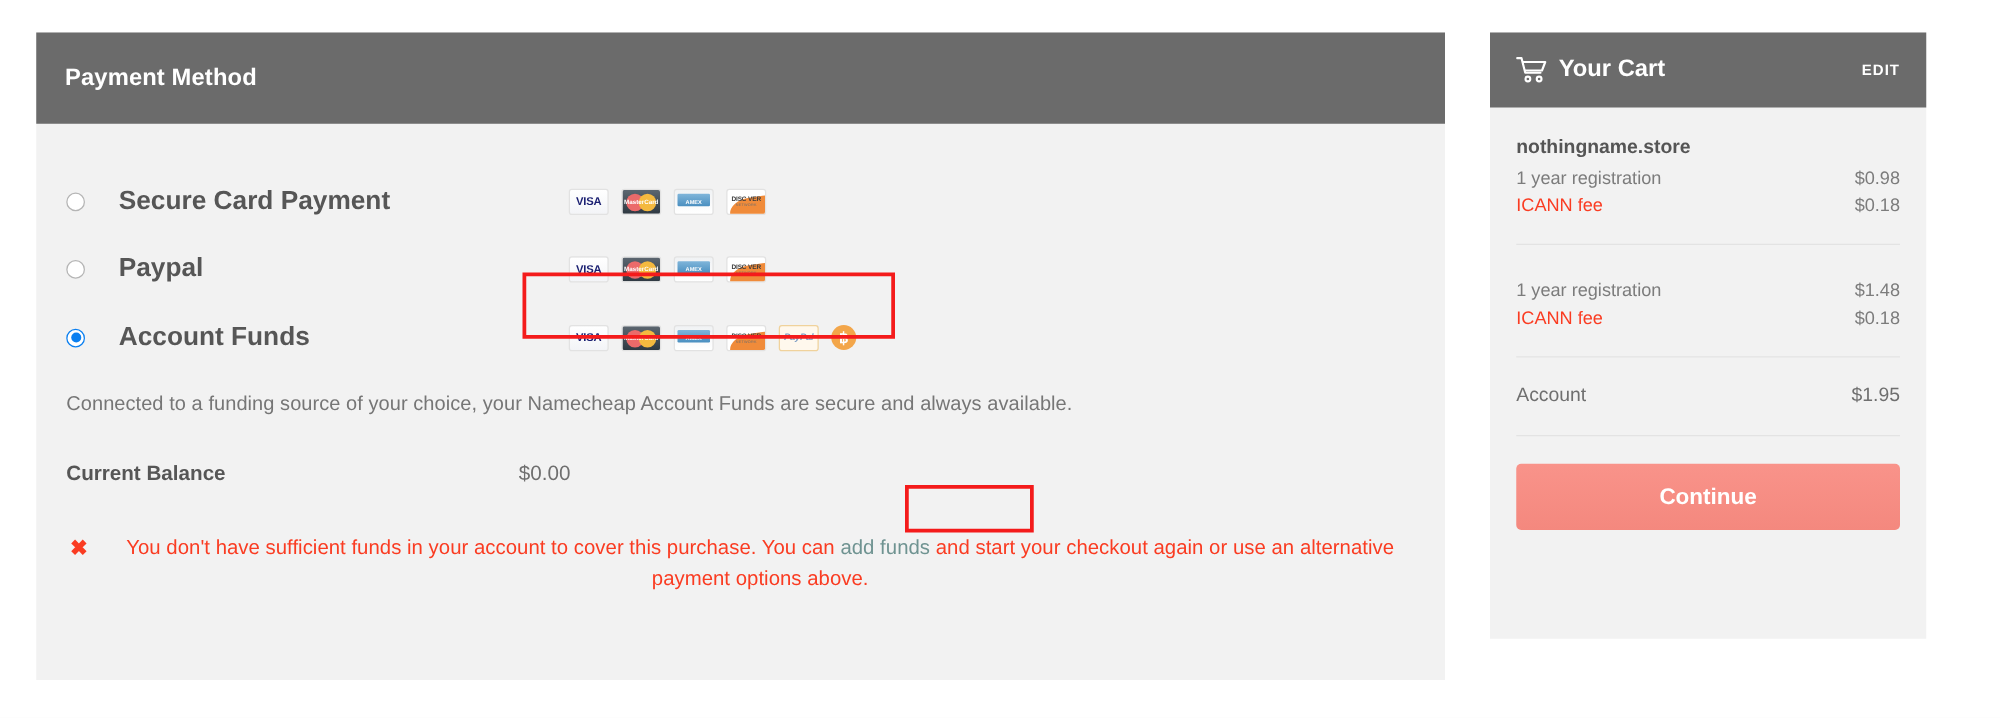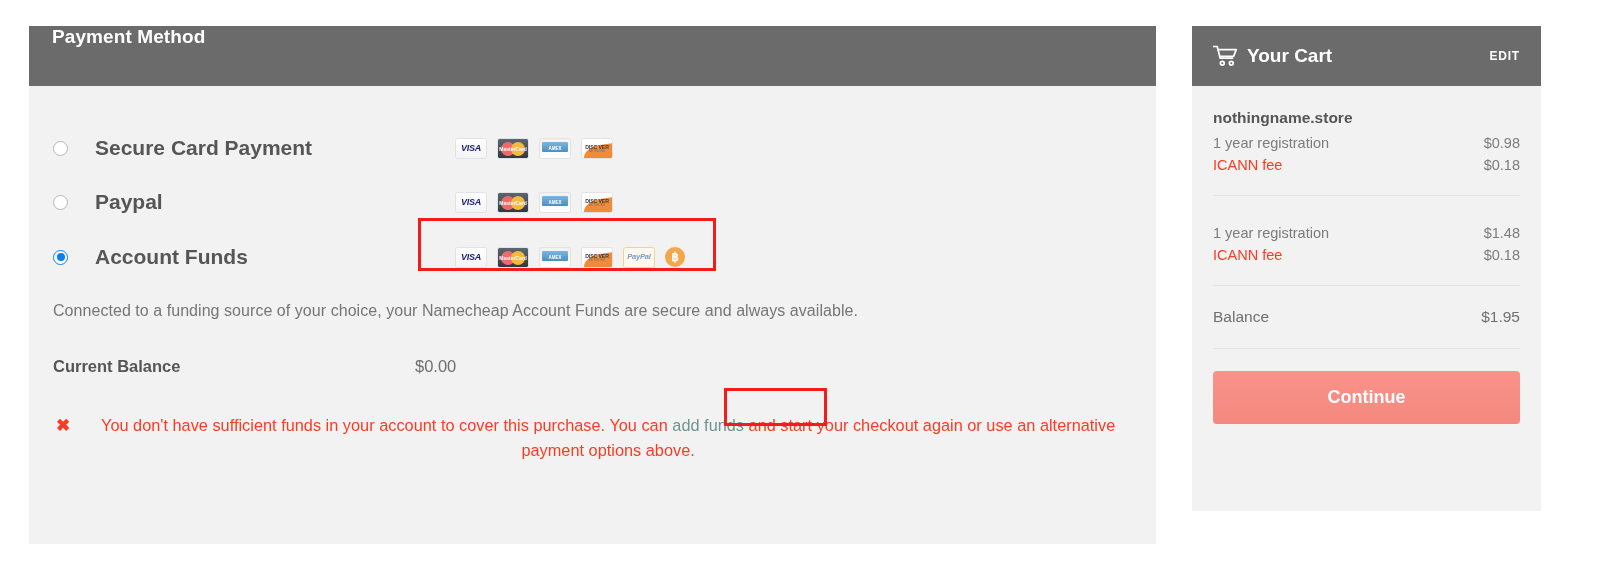--- a/index.html
+++ b/index.html
@@ -20,24 +20,24 @@
   
   .payment-panel {
     position: absolute;
     left: 29px;
     top: 26px;
     width: 1127px;
     height: 518px;
     background: #f2f2f2;
   }
   .panel-header {
-    height: 60px;
+    height: 73px;
     background: #6b6b6b;
     display: flex;
-    align-items: flex-start;
+    align-items: center;
     padding: 0 0 0 23px;
   }
   .panel-header-title {
     color: #ffffff;
     font-size: 19px;
     font-weight: bold;
     letter-spacing: 0.1px;
   }
   .panel-body {
     padding: 32px 22px 0 22px;
@@ -103,21 +103,20 @@
     position: relative;
     overflow: hidden;
     flex: 0 0 auto;
     font-size: 7px;
     line-height: 1;
   }
   .cc-visa {
     display: flex; align-items: center; justify-content: center;
     color: #1a1f71;
     font-weight: bold;
-    font-style: italic;
     font-size: 9px;
     letter-spacing: -0.2px;
     background: linear-gradient(#ffffff, #f3f4f7);
   }
   .cc-mc {
     background: linear-gradient(#5c6670, #2f3942);
   }
   .cc-mc .mc-l, .cc-mc .mc-r {
     position: absolute;
     top: 3.5px;
@@ -495,21 +494,21 @@
           <span class="ci-desc">1 year registration</span>
           <span class="ci-price">$1.48</span>
         </div>
         <div class="ci-line fee">
           <span class="ci-desc">ICANN fee</span>
           <span class="ci-price">$0.18</span>
         </div>
       </div>
 
       <div class="subtotal-row">
-        <span>Balance</span>
+        <span>Account</span>
         <span>$1.95</span>
       </div>
 
       <div class="continue-wrap">
         <button class="continue-btn">Continue</button>
       </div>
 
     </div>
   </div>
 

